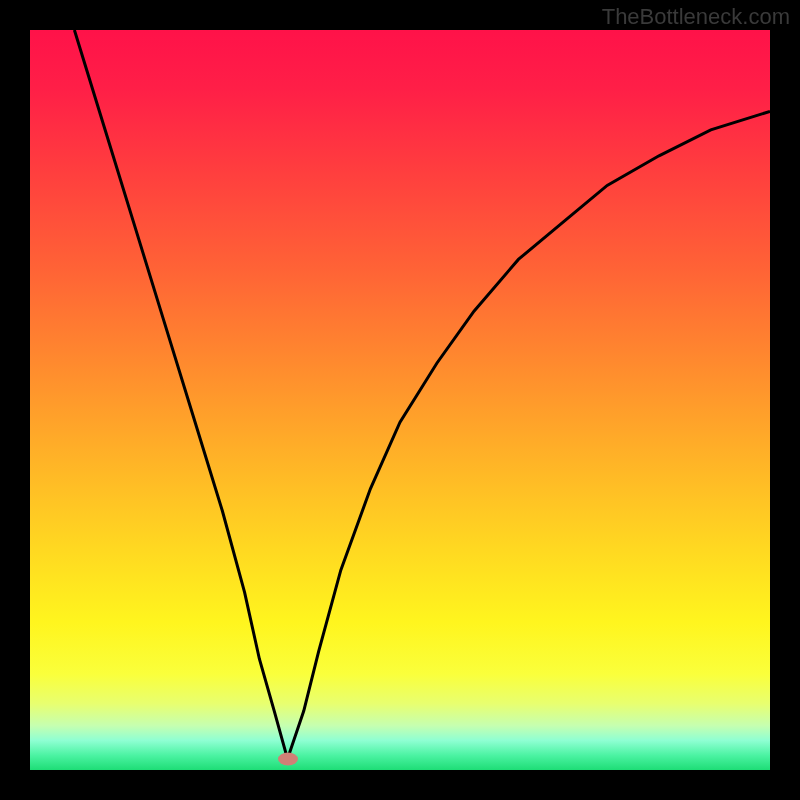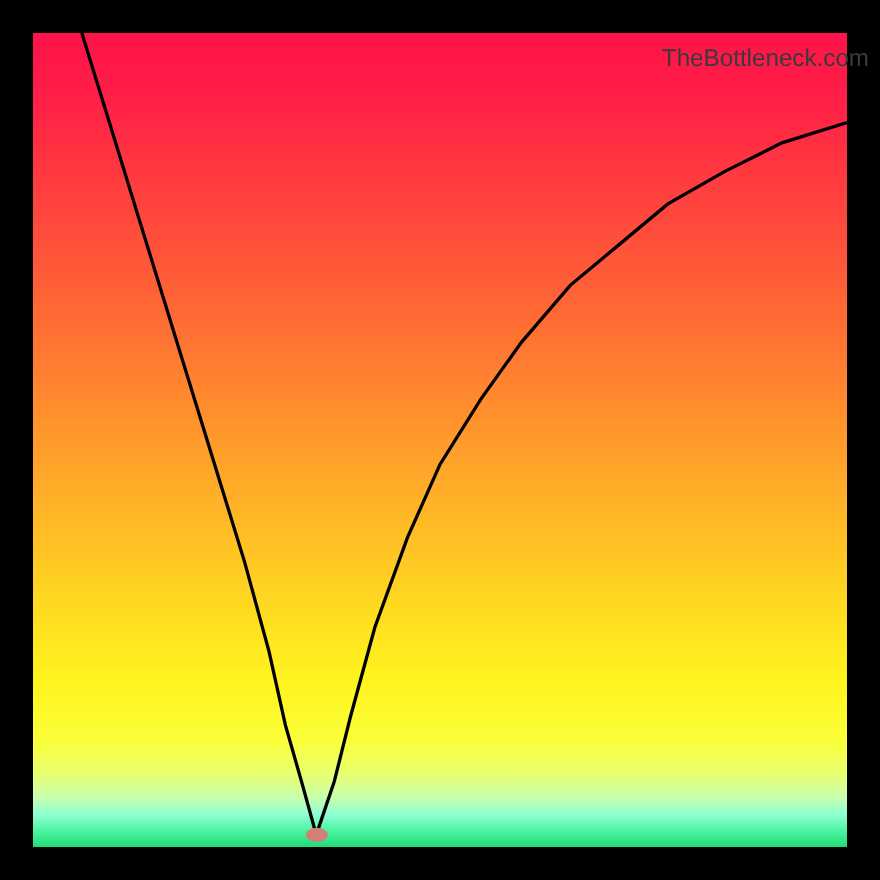--- a/index.html
+++ b/index.html
@@ -19,21 +19,20 @@
   }
   .watermark {
     position: absolute;
     top: 4px;
     right: 10px;
     color: #3a3a3a;
     font-size: 22px;
     font-weight: 500;
     z-index: 5;
     user-select: none;
-    margin-top: 36px;
   }
   .plot-area {
     position: absolute;
     left: 30px;
     top: 30px;
     width: 740px;
     height: 740px;
     overflow: hidden;
   }
   .gradient {

